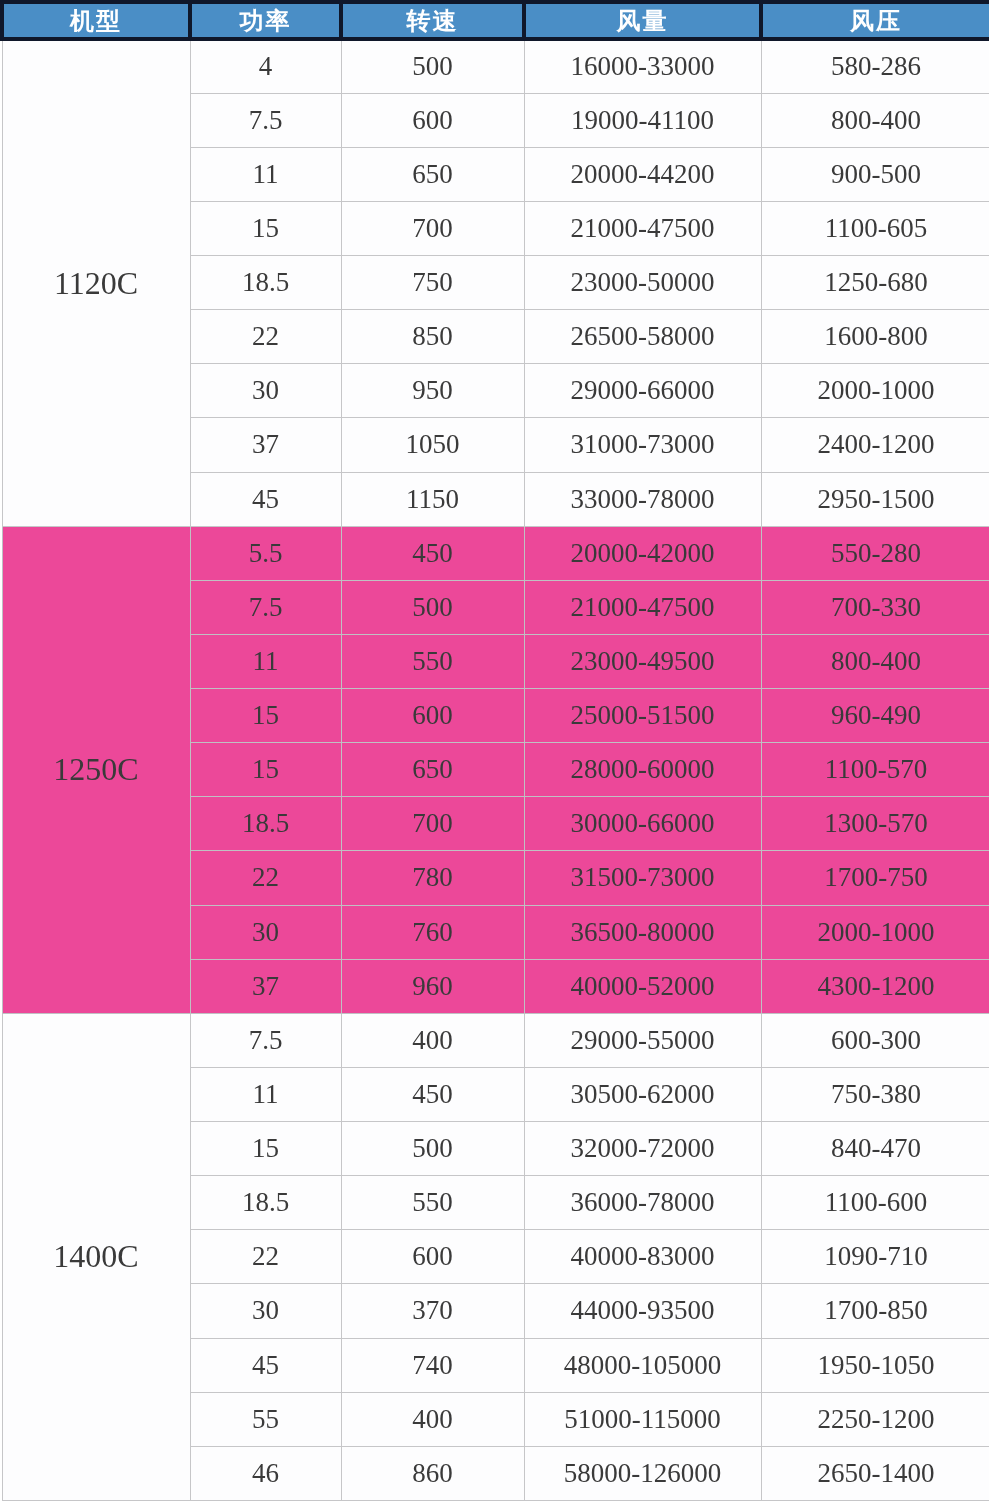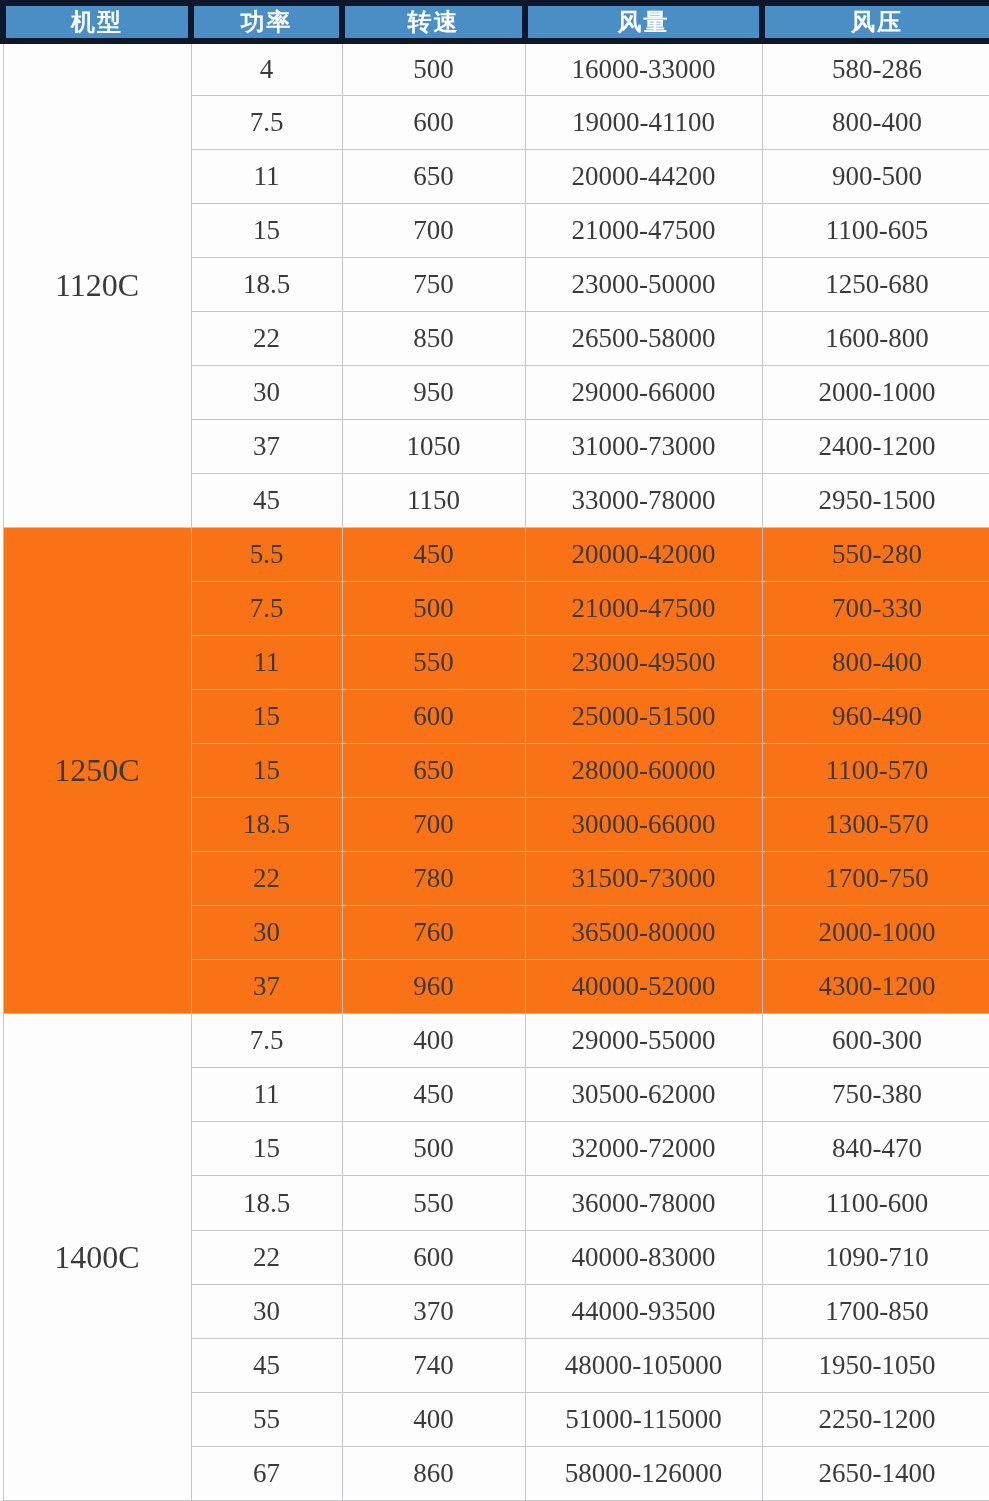--- a/index.html
+++ b/index.html
@@ -29,37 +29,37 @@
 
   thead th {
     height: 37px;
     background: #4a8ec6;
     color: #ffffff;
     font-size: 24px;
     font-weight: bold;
     letter-spacing: 2px;
     text-align: center;
     vertical-align: middle;
-    border: 6px solid #0f172a;
+    border: 4px solid #0f172a;
   }
   tbody td {
     height: 54px;
     text-align: center;
     vertical-align: middle;
     font-family: "Liberation Serif", serif;
     font-size: 27px;
     color: #3a3a3a;
     border: 1px solid #c6c6c8;
     background: #fdfdfe;
   }
   tbody td.model-cell {
     font-size: 32px;
   }
   tbody tr.alt td {
-    background: #f97316;
+    background: #ec4899;
     border-color: #c0c0c3;
   }
 </style>
 </head>
 <body>
 
 <div class="page">
   <table class="spec-table">
     <colgroup>
       <col class="c-model">
@@ -231,20 +231,20 @@
           <td>48000-105000</td>
           <td>1950-1050</td>
         </tr>
         <tr>
           <td>55</td>
           <td>400</td>
           <td>51000-115000</td>
           <td>2250-1200</td>
         </tr>
         <tr>
-          <td>67</td>
+          <td>46</td>
           <td>860</td>
           <td>58000-126000</td>
           <td>2650-1400</td>
         </tr>
       </tbody>
   </table>
 </div>
 
 </body></html>

